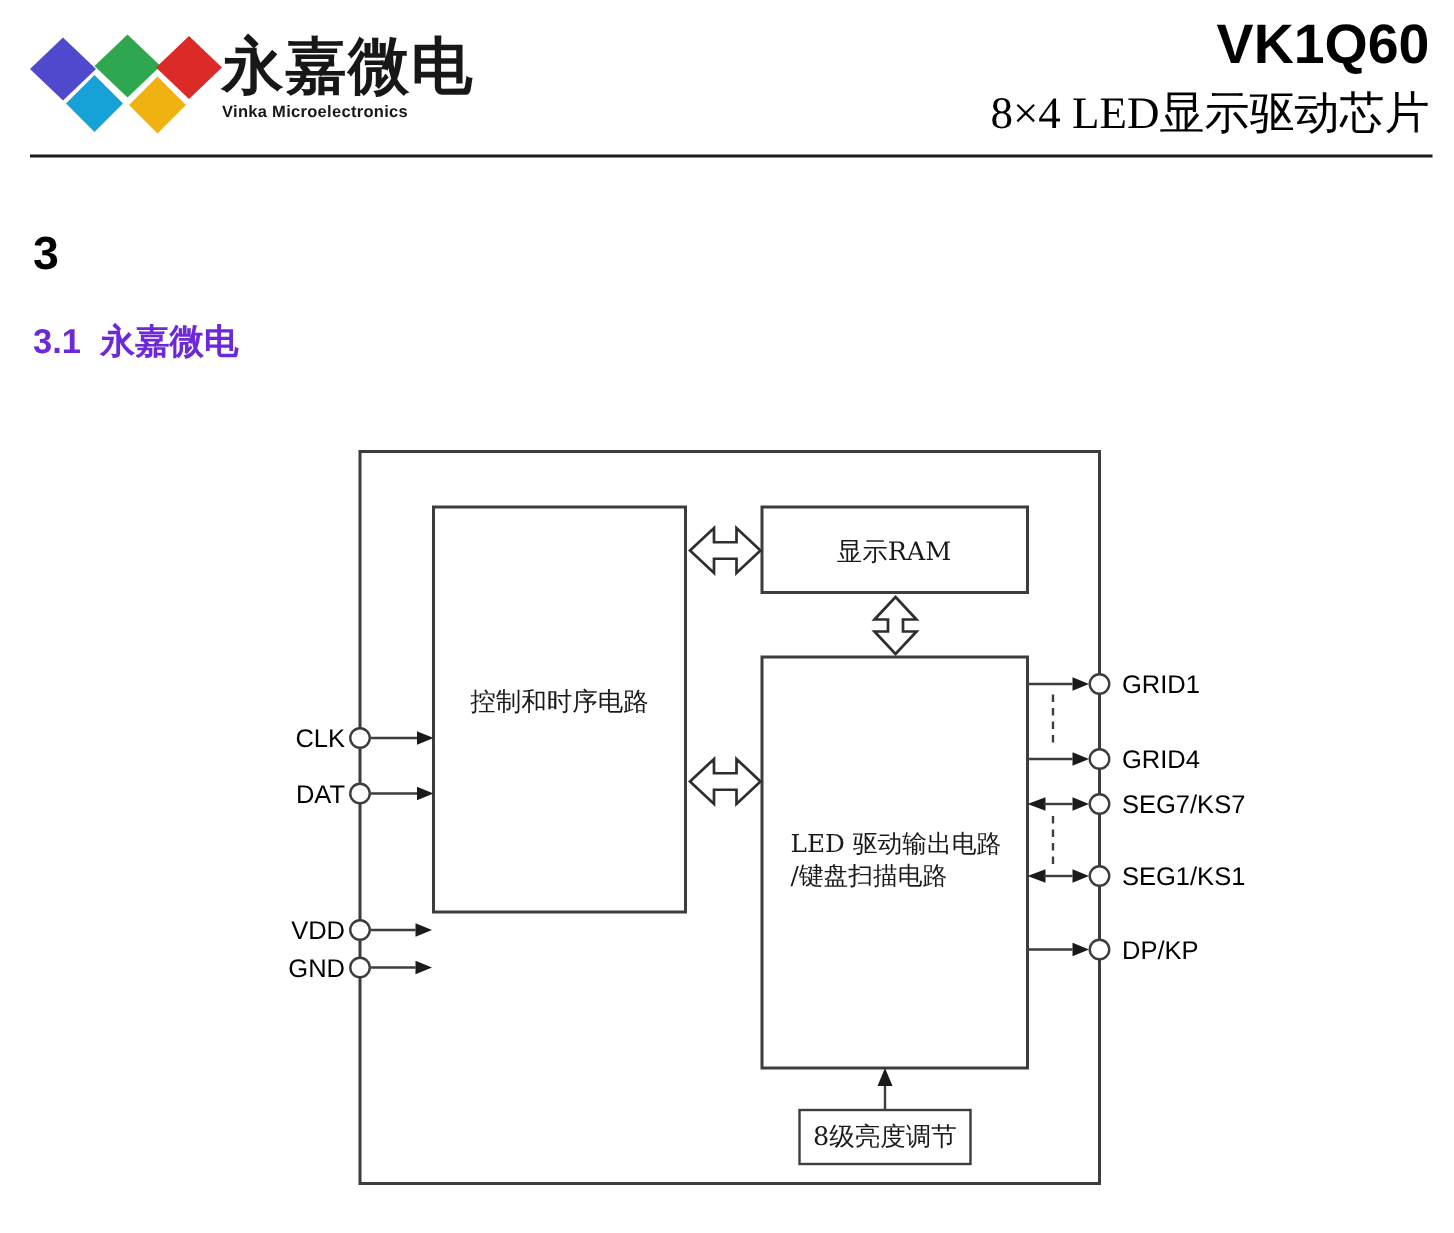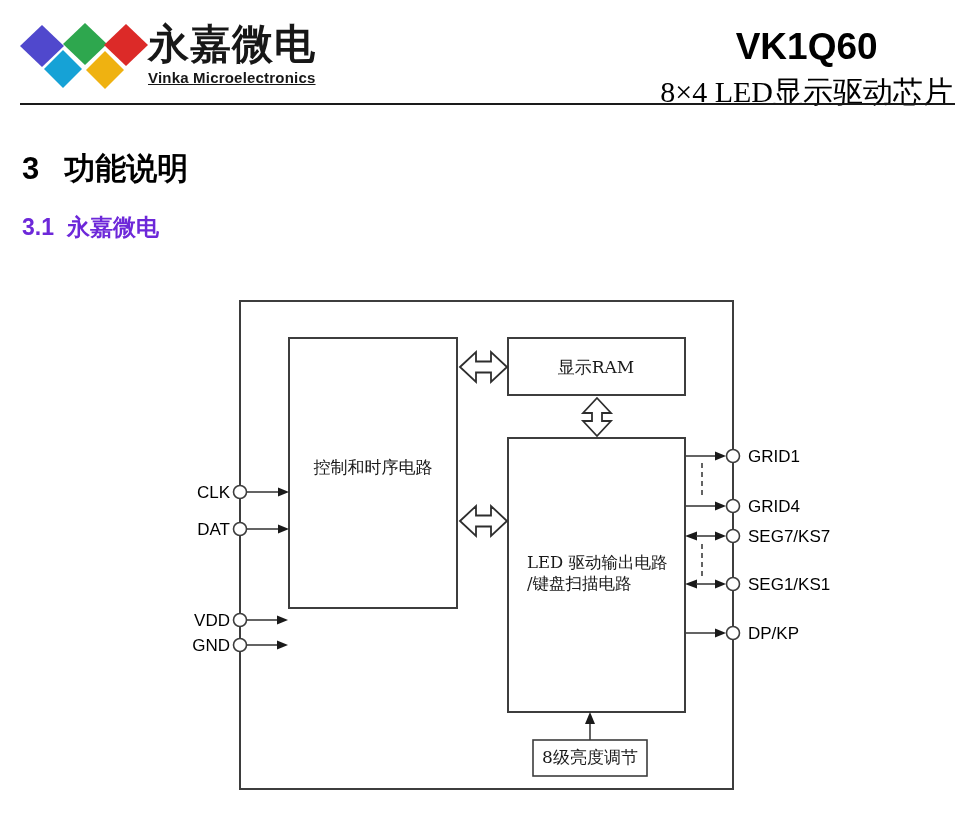--- a/index.html
+++ b/index.html
@@ -8,24 +8,24 @@
     font-family:"Liberation Sans", sans-serif;color:#111;overflow:hidden;
   }
   
   .logo-svg{position:absolute;left:18px;top:23px;}
   .brand-cn{
     position:absolute;left:148px;top:24px;font-size:41px;font-weight:bold;
     color:#171717;letter-spacing:1px;line-height:1;
     font-family:"Liberation Sans", sans-serif;
   }
   .brand-en{
-    position:absolute;left:148px;top:69px;font-size:15px;font-weight:bold;
-    color:#171717;letter-spacing:0.2px;text-decoration:underline;
+    position:absolute;left:148px;top:69px;font-size:11px;font-weight:bold;
+    color:#171717;letter-spacing:0.2px;
   }
-  .title-block{position:absolute;right:16px;top:25px;text-align:center;}
+  .title-block{position:absolute;right:16px;top:8px;text-align:right;}
   .part-number{
     font-size:37px;font-weight:bold;color:#000;line-height:1.2;
     font-family:"Liberation Sans", sans-serif;
   }
   .subtitle{
     font-size:30px;color:#000;margin-top:3px;
     font-family:Liberation Serif, serif;
   }
   .header-rule{
     position:absolute;left:20px;top:103px;width:935px;height:2px;background:#1a1a1a;
@@ -75,21 +75,20 @@
   <div class="title-block">
     <div class="part-number">VK1Q60</div>
     <div class="subtitle">8×4  LED显示驱动芯片</div>
   </div>
 
   <div class="header-rule"></div>
 </div>
 
 <div class="h1">
   <span>3</span>
-  <span>功能说明</span>
 </div>
 <div class="h2">
   <span>3.1</span>
   <span>永嘉微电</span>
 </div>
 
 <svg class="diagram" width="969" height="542" viewBox="0 280 969 542">
 
   <rect x="240" y="301" width="493" height="488" class="box"></rect>
 

